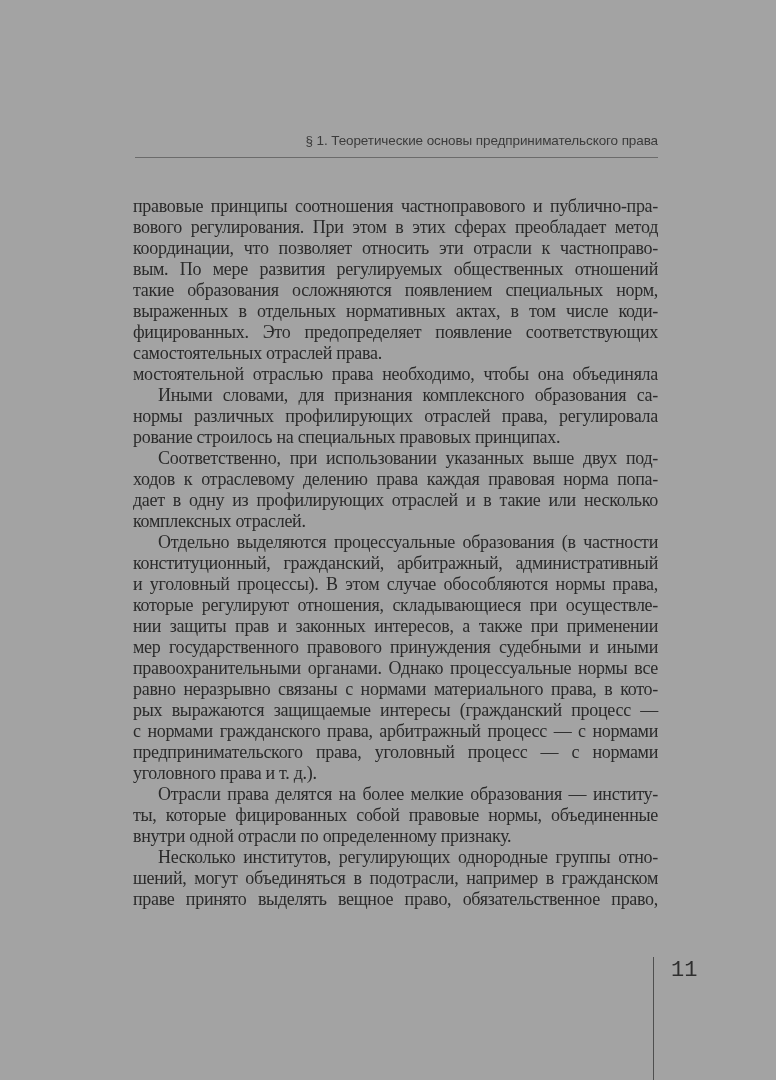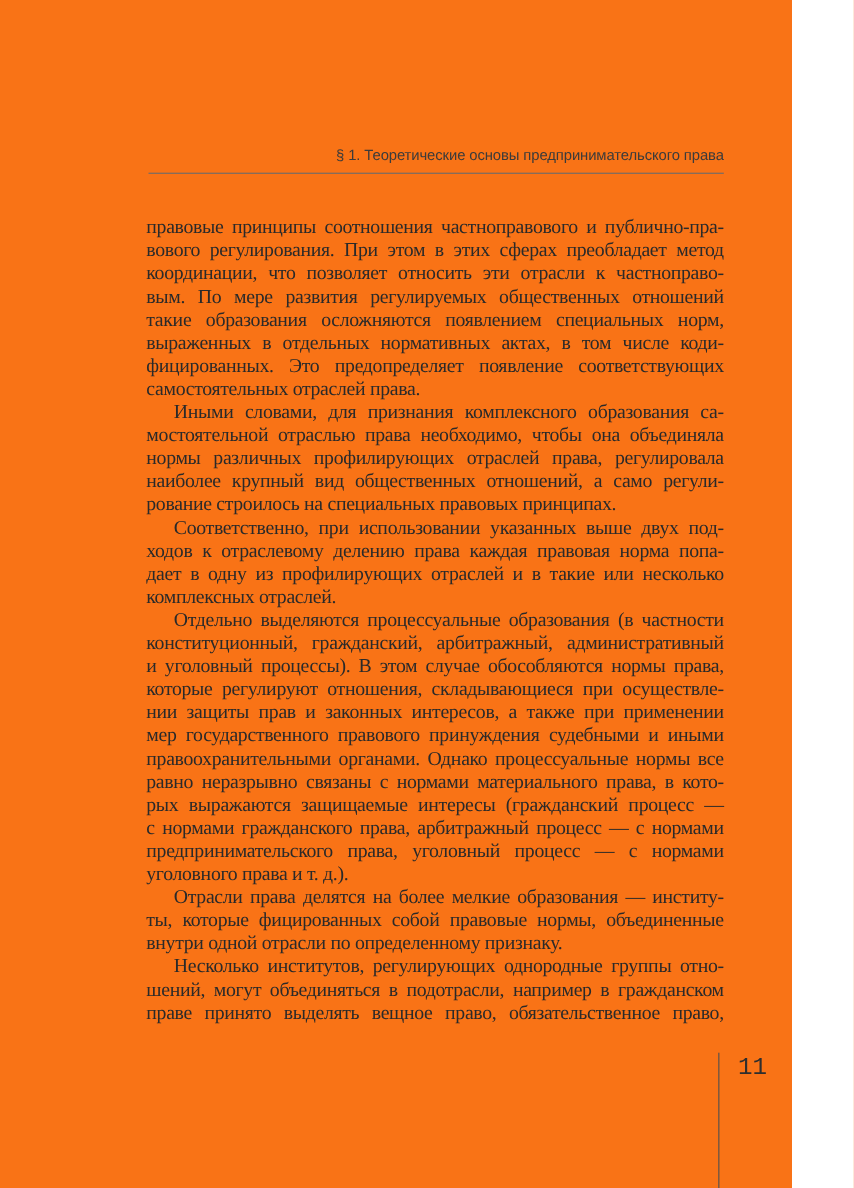--- a/index.html
+++ b/index.html
@@ -2,23 +2,23 @@
 <html><head>
 <meta charset="utf-8">
 <style>
   html, body {
     margin: 0;
     padding: 0;
     background: #ffffff;
   }
   .page {
     position: relative;
-    width: 720px;
+    width: 776px;
     height: 1080px;
-    background: #f97316;
+    background: #a3a3a3;
     overflow: hidden;
     font-family: "Liberation Serif", serif;
   }
   .running-title {
     position: absolute;
     top: 133px;
     left: 133px;
     width: 525px;
     text-align: right;
     font-family: "Liberation Sans", sans-serif;
@@ -84,24 +84,23 @@
         <div class="text-line">правовые принципы соотношения частноправового и публично-пра-</div>
         <div class="text-line">вового регулирования. При этом в этих сферах преобладает метод</div>
         <div class="text-line">координации, что позволяет относить эти отрасли к частноправо-</div>
         <div class="text-line">вым. По мере развития регулируемых общественных отношений</div>
         <div class="text-line">такие образования осложняются появлением специальных норм,</div>
         <div class="text-line">выраженных в отдельных нормативных актах, в том числе коди-</div>
         <div class="text-line">фицированных. Это предопределяет появление соответствующих</div>
         <div class="text-line last">самостоятельных отраслей права.</div>
       </div>
       <div>
+        <div class="text-line">мостоятельной отраслью права необходимо, чтобы она объединяла</div>
         <div class="text-line indent">Иными словами, для признания комплексного образования са-</div>
-        <div class="text-line">мостоятельной отраслью права необходимо, чтобы она объединяла</div>
         <div class="text-line">нормы различных профилирующих отраслей права, регулировала</div>
-        <div class="text-line">наиболее крупный вид общественных отношений, а само регули-</div>
         <div class="text-line last">рование строилось на специальных правовых принципах.</div>
       </div>
       <div>
         <div class="text-line indent">Соответственно, при использовании указанных выше двух под-</div>
         <div class="text-line">ходов к отраслевому делению права каждая правовая норма попа-</div>
         <div class="text-line">дает в одну из профилирующих отраслей и в такие или несколько</div>
         <div class="text-line last">комплексных отраслей.</div>
       </div>
       <div>
         <div class="text-line indent">Отдельно выделяются процессуальные образования (в частности</div>

